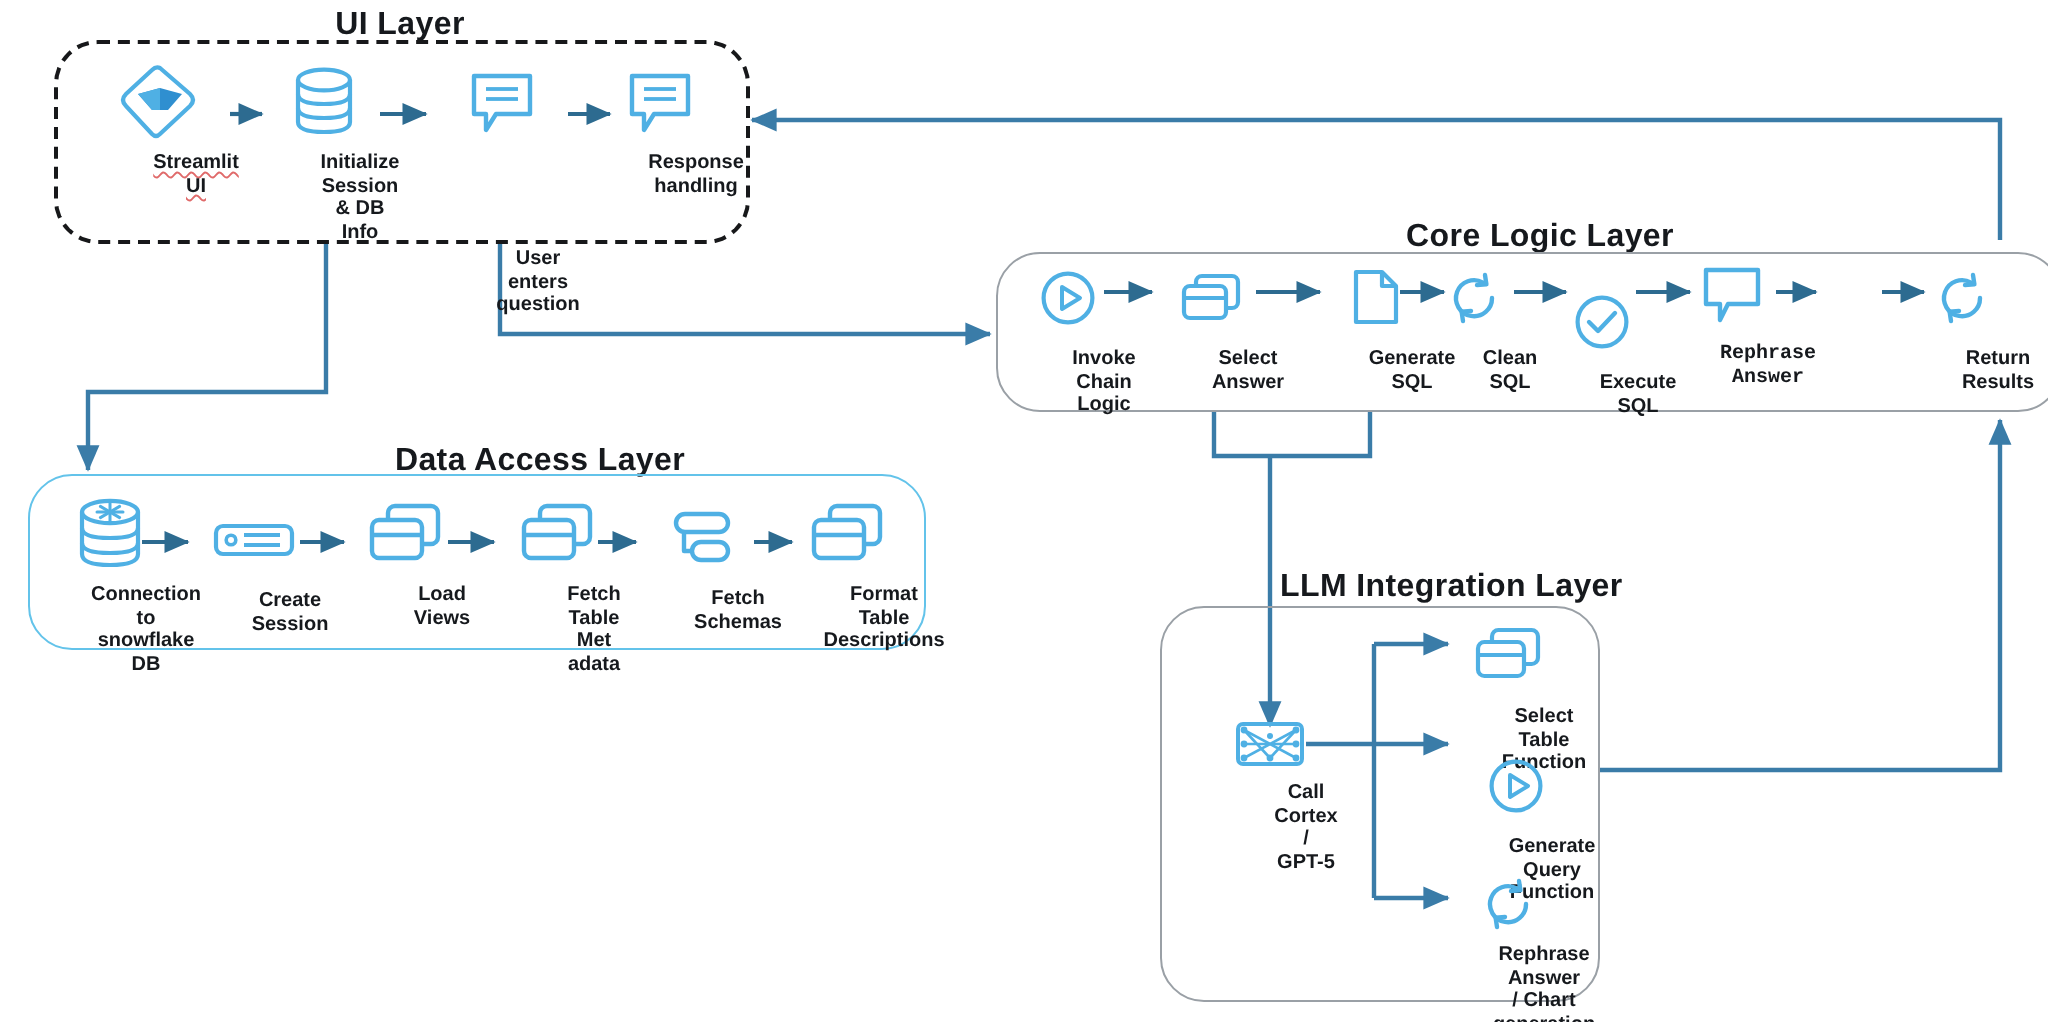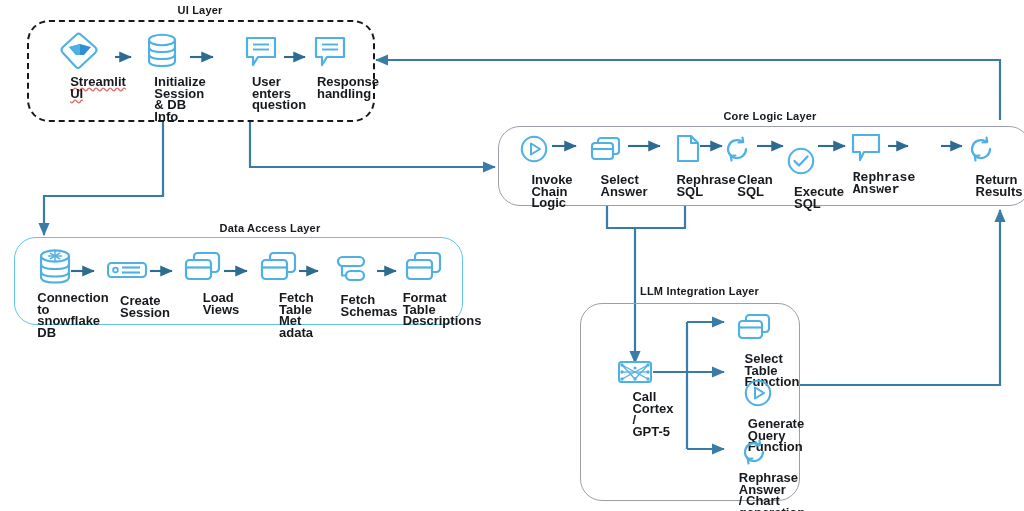--- a/index.html
+++ b/index.html
@@ -2,31 +2,31 @@
 <html><head>
 <meta charset="utf-8">
 <style>
   html,body{margin:0;padding:0;background:#ffffff;}
   body{width:1024px;height:511px;position:relative;overflow:hidden;
        font-family:"Liberation Sans","DejaVu Sans",sans-serif;}
   #canvas{position:absolute;inset:0;width:1024px;height:511px;}
   svg.wires{position:absolute;left:0;top:0;width:1024px;height:511px;pointer-events:none;}
 
   .layer{position:absolute;box-sizing:border-box;}
-  .layer-title{position:absolute;font-weight:bold;font-size:11px;color:#16191d;
+  .layer-title{position:absolute;font-weight:bold;font-size:16px;color:#16191d;
                letter-spacing:.2px;white-space:nowrap;text-align:center;}
 
   .box-dashed{border:2.5px dashed #17181a;border-radius:22px;background:transparent;}
   .box-blue{border:1.6px solid #63c3ea;border-radius:22px;background:transparent;}
   .box-gray{border:1.6px solid #9aa0a6;border-radius:22px;background:transparent;}
 
   .node{position:absolute;display:flex;flex-direction:column;align-items:center;}
   .node .ico{display:flex;align-items:center;justify-content:center;height:42px;}
-  .node .cap{margin-top:4px;font-weight:bold;font-size:13px;line-height:11.5px;
-             color:#16191d;text-align:left;white-space:pre-line;padding-left:36px;}
+  .node .cap{margin-top:4px;font-weight:bold;font-size:10px;line-height:11.5px;
+             color:#16191d;text-align:center;white-space:pre-line;padding-left:36px;}
   .cap-sm{font-size:9px;line-height:11px;}
 
   .squig{text-decoration:underline wavy #e06a6a;text-decoration-skip-ink:none;}
 </style>
 </head>
 <body>
 
 <div id="canvas">
 
   <svg class="wires" viewBox="0 0 1024 511">
@@ -118,21 +118,21 @@
         <path d="M3 8 L3 29 Q3 34 16 34 Q29 34 29 29 L29 8" fill="none" stroke="#4fb0e4" stroke-width="2.1"></path>
         <path d="M3 15 Q3 20 16 20 Q29 20 29 15" fill="none" stroke="#4fb0e4" stroke-width="2.1"></path>
         <path d="M3 22 Q3 27 16 27 Q29 27 29 22" fill="none" stroke="#4fb0e4" stroke-width="2.1"></path>
       </svg>
     </div>
     <div class="cap">Initialize
 Session &amp; DB
 Info</div>
   </div>
 
-  <div class="node" style="left:223px;top:30px;width:76px;">
+  <div class="node" style="left:213px;top:30px;width:76px;gap:48px;">
     <div class="ico">
       <svg width="38" height="38" viewBox="0 0 38 38">
         <path d="M5 6 L33 6 L33 25 L16 25 L11 33 L11 25 L5 25 Z" fill="none" stroke="#4fb0e4" stroke-width="2.2" stroke-linejoin="round"></path>
         <line x1="11" y1="12.5" x2="27" y2="12.5" stroke="#4fb0e4" stroke-width="1.9"></line>
         <line x1="11" y1="17.5" x2="27" y2="17.5" stroke="#4fb0e4" stroke-width="1.9"></line>
       </svg>
     </div>
     <div class="cap">User enters
 question</div>
   </div>
@@ -175,21 +175,21 @@
     <div class="cap cap-sm">Select Answer</div>
   </div>
 
   <div class="node" style="left:655px;top:128px;width:66px;">
     <div class="ico">
       <svg width="28" height="32" viewBox="0 0 28 32">
         <path d="M4 3 L17 3 L24 10 L24 28 L4 28 Z" fill="none" stroke="#4fb0e4" stroke-width="2.1" stroke-linejoin="round"></path>
         <path d="M17 3 L17 10 L24 10" fill="none" stroke="#4fb0e4" stroke-width="2.1" stroke-linejoin="round"></path>
       </svg>
     </div>
-    <div class="cap cap-sm">Rephrase SQL</div>
+    <div class="cap cap-sm">Generate SQL</div>
   </div>
 
   <div class="node" style="left:713px;top:128px;width:48px;">
     <div class="ico">
       <svg width="28" height="28" viewBox="0 0 28 28">
         <path d="M23 14 A9 9 0 1 1 18.5 6.3" fill="none" stroke="#4fb0e4" stroke-width="2.2" stroke-linecap="round"></path>
         <path d="M19.5 2.5 L20.2 7.2 L15.5 7.5" fill="none" stroke="#4fb0e4" stroke-width="2.2" stroke-linecap="round" stroke-linejoin="round"></path>
         <path d="M8.5 25.5 L7.8 20.8 L12.5 20.5" fill="none" stroke="#4fb0e4" stroke-width="2.2" stroke-linecap="round" stroke-linejoin="round"></path>
       </svg>
     </div>

